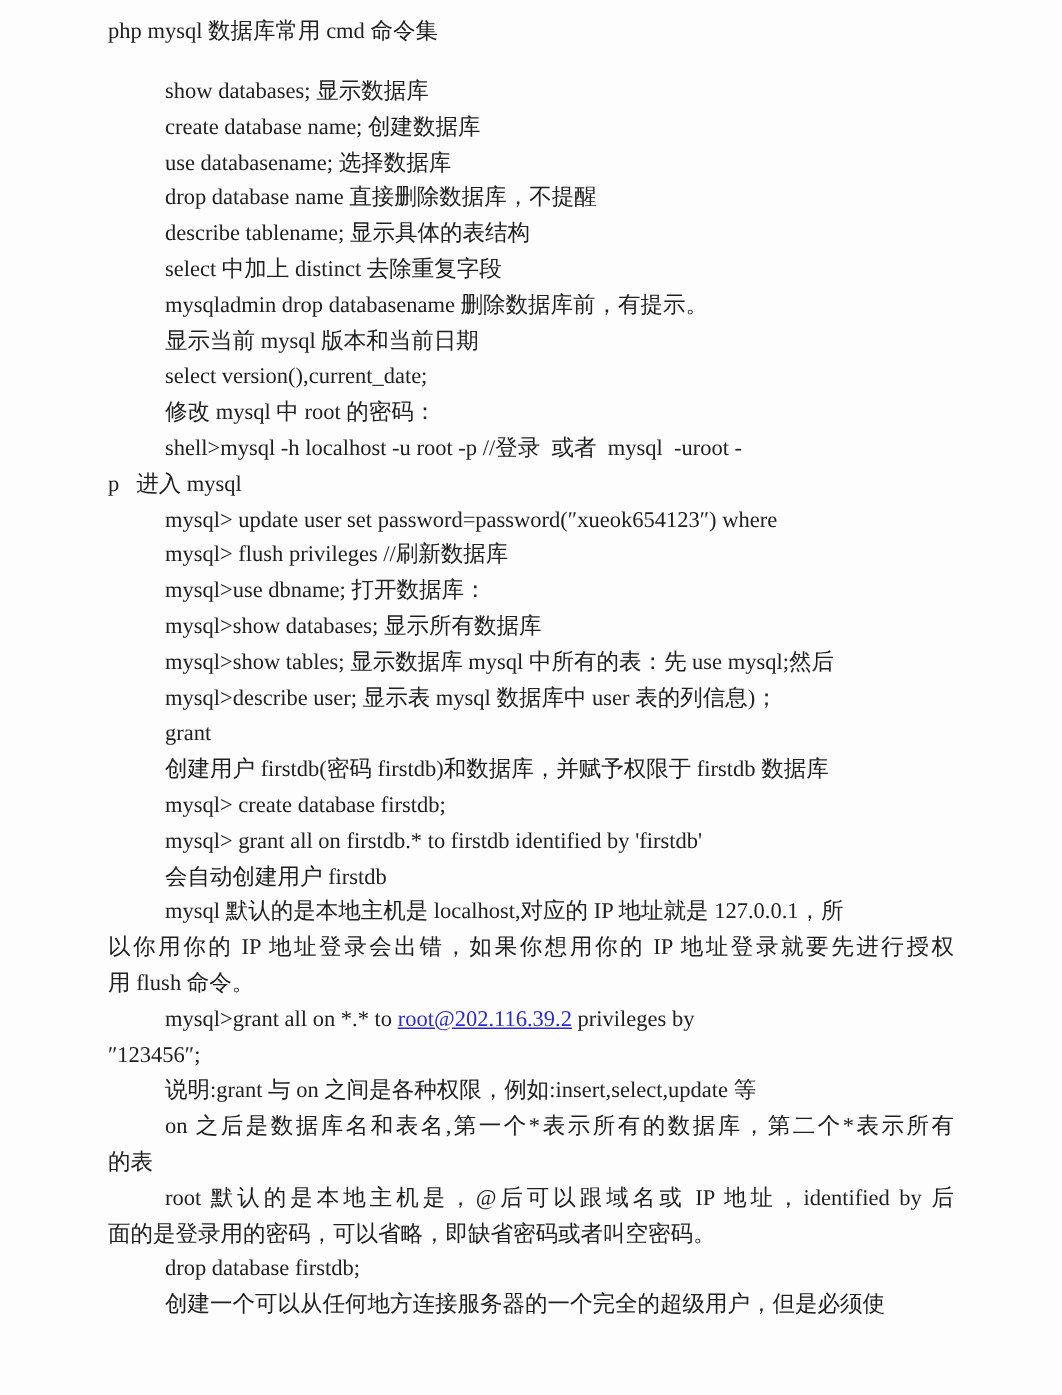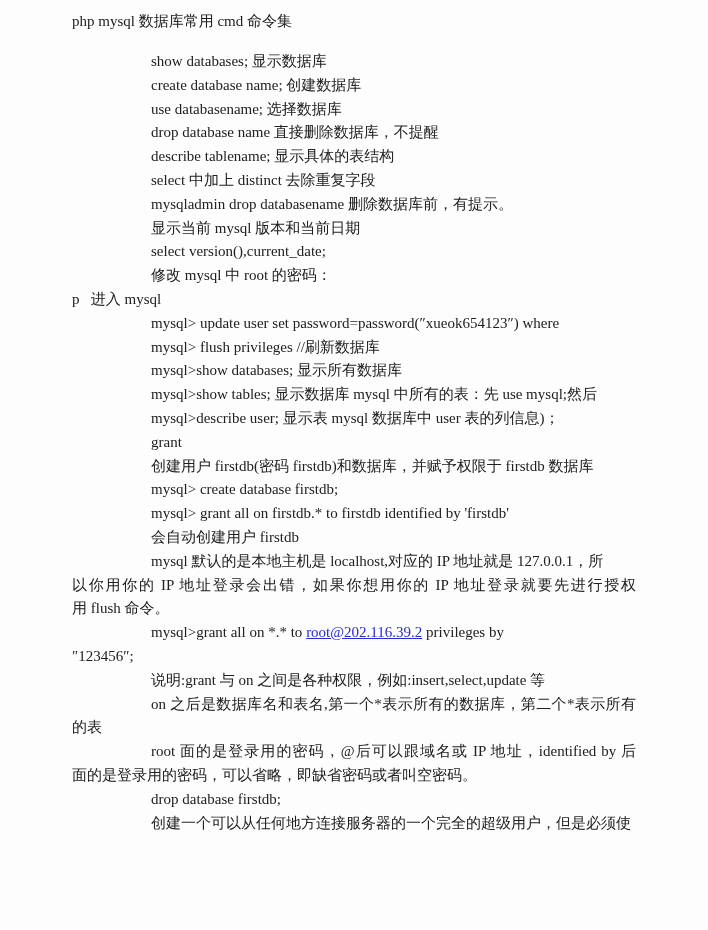--- a/index.html
+++ b/index.html
@@ -27,21 +27,20 @@
   .title-gap {
     height: 16px;
   }
   .line {
     height: 23.8px;
     line-height: 23.8px;
     white-space: pre;
   }
   .ind {
     text-indent: 38px;
-    margin-left: 41px;
   }
   .jst {
     white-space: normal;
     text-align: justify;
     text-align-last: justify;
   }
   a.doclink {
     color: var(--link-color, #2323cb);
     text-decoration: underline;
     cursor: pointer;
@@ -57,37 +56,39 @@
       <div class="line ind">show databases; 显示数据库</div>
       <div class="line ind">create database name; 创建数据库</div>
       <div class="line ind">use databasename; 选择数据库</div>
       <div class="line ind">drop database name 直接删除数据库，不提醒</div>
       <div class="line ind">describe tablename; 显示具体的表结构</div>
       <div class="line ind">select 中加上 distinct 去除重复字段</div>
       <div class="line ind">mysqladmin drop databasename 删除数据库前，有提示。</div>
       <div class="line ind">显示当前 mysql 版本和当前日期</div>
       <div class="line ind">select version(),current_date;</div>
       <div class="line ind">修改 mysql 中 root 的密码：</div>
+      <div class="line ind">shell&gt;mysql -h localhost -u root -p //登录  或者  mysql  -uroot -</div>
       <div class="line">p   进入 mysql</div>
       <div class="line ind">mysql&gt; update user set password=password(″xueok654123″) where</div>
       <div class="line ind">mysql&gt; flush privileges //刷新数据库</div>
+      <div class="line ind">mysql&gt;use dbname; 打开数据库：</div>
       <div class="line ind">mysql&gt;show databases; 显示所有数据库</div>
       <div class="line ind">mysql&gt;show tables; 显示数据库 mysql 中所有的表：先 use mysql;然后</div>
       <div class="line ind">mysql&gt;describe user; 显示表 mysql 数据库中 user 表的列信息)；</div>
       <div class="line ind">grant</div>
       <div class="line ind">创建用户 firstdb(密码 firstdb)和数据库，并赋予权限于 firstdb 数据库</div>
       <div class="line ind">mysql&gt; create database firstdb;</div>
       <div class="line ind">mysql&gt; grant all on firstdb.* to firstdb identified by 'firstdb'</div>
       <div class="line ind">会自动创建用户 firstdb</div>
       <div class="line ind">mysql 默认的是本地主机是 localhost,对应的 IP 地址就是 127.0.0.1，所</div>
       <div class="line jst">以你用你的 IP 地址登录会出错，如果你想用你的 IP 地址登录就要先进行授权</div>
       <div class="line">用 flush 命令。</div>
       <div class="line ind"><span>mysql&gt;grant all on *.* to </span><a class="doclink" href="#">root@202.116.39.2</a><span> privileges by</span></div>
       <div class="line">″123456″;</div>
       <div class="line ind">说明:grant 与 on 之间是各种权限，例如:insert,select,update 等</div>
       <div class="line ind jst">on 之后是数据库名和表名,第一个*表示所有的数据库，第二个*表示所有</div>
       <div class="line">的表</div>
-      <div class="line ind jst">root 面的是登录用的密码，@后可以跟域名或 IP 地址，identified by 后</div>
+      <div class="line ind jst">root 默认的是本地主机是，@后可以跟域名或 IP 地址，identified by 后</div>
       <div class="line">面的是登录用的密码，可以省略，即缺省密码或者叫空密码。</div>
       <div class="line ind">drop database firstdb;</div>
       <div class="line ind">创建一个可以从任何地方连接服务器的一个完全的超级用户，但是必须使</div>
     </div>
 </div>
 
 </body></html>

